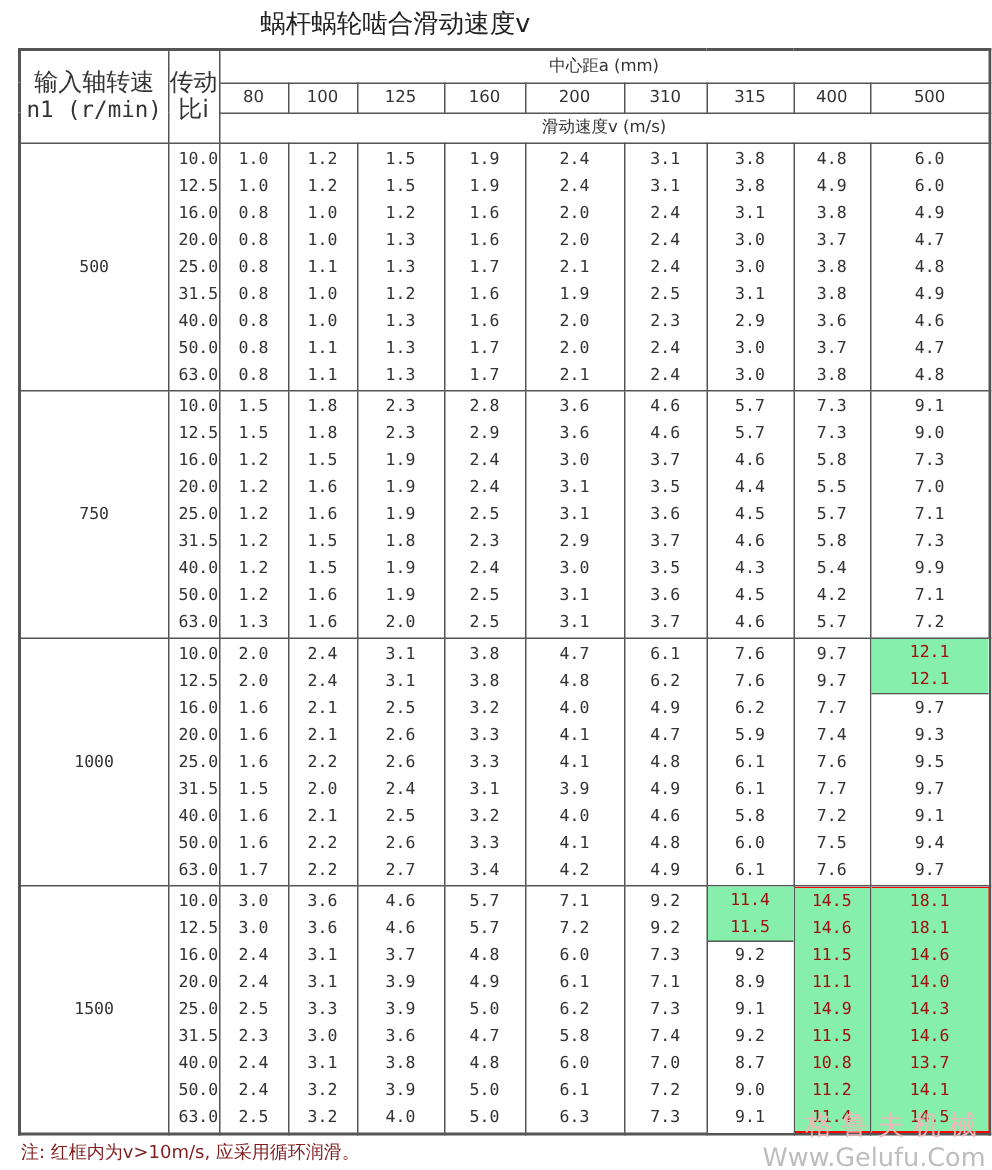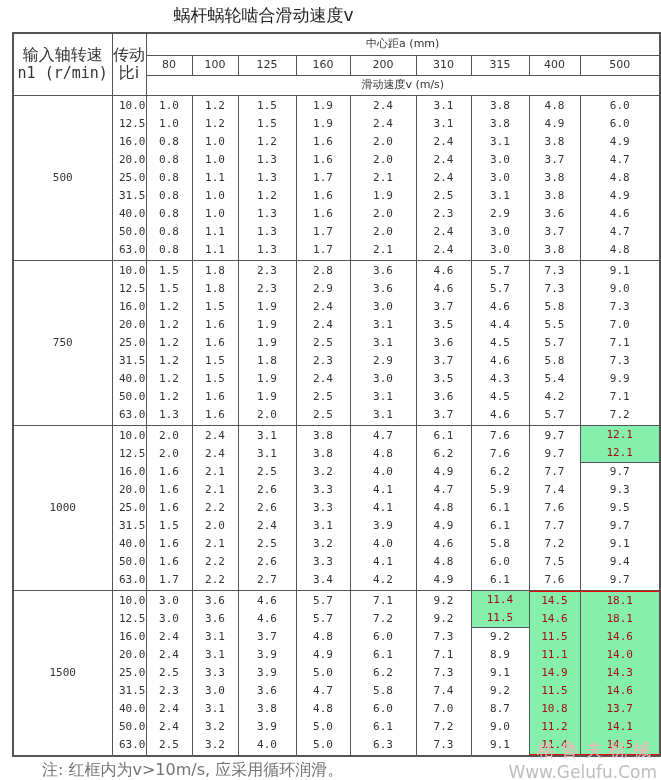--- a/index.html
+++ b/index.html
@@ -32,21 +32,21 @@
   td.grp { font-size: 11px; }
   td.col { padding: 0; }
   .stack { display: flex; flex-direction: column; }
   .stack span { display: block; height: 18px; line-height: 18px; }
   td.ratio .stack span { text-align: right; padding-left: 4px; }
   .splitcell { padding: 0 !important; position: relative; }
   .seg-red { background: #86efac; color: #a01010; border-bottom: 1px solid #555; }
   .seg-white { background: #fff; }
   .note {
     position: absolute; left: 14px; top: 760px;
-    font-family: "DejaVu Sans", sans-serif; font-size: 16px; color: #737373; margin-left: 28px;
+    font-family: "DejaVu Sans", sans-serif; font-size: 12px; color: #7f1d1d;
   }
   .watermark {
     position: absolute; right: 4px; top: 738px; text-align: right;
     color: #c9c9c9; font-family: "DejaVu Serif", serif;
   }
   .watermark .cn { font-size: 18px; color: #f0b8b8; letter-spacing: 6px; }
   .watermark .en { font-family: "DejaVu Sans", sans-serif; font-size: 17px; color: #bdbdbd; }
 </style>
 </head>
 <body>

